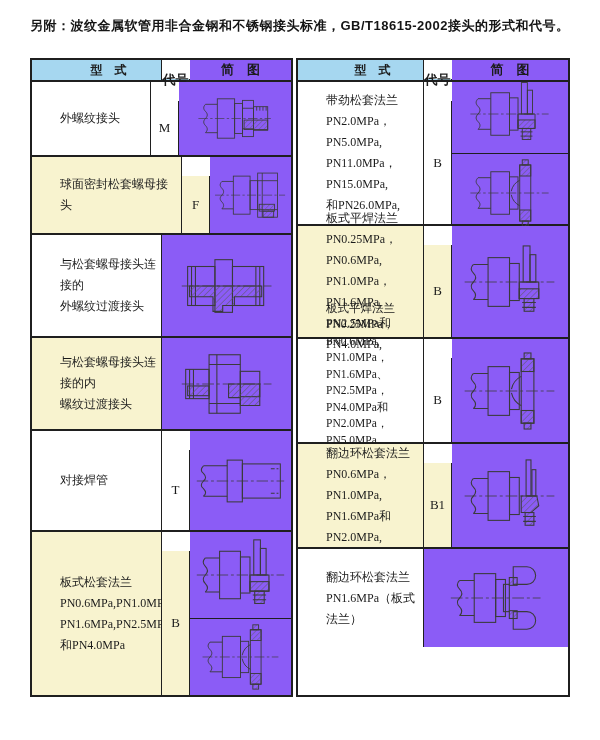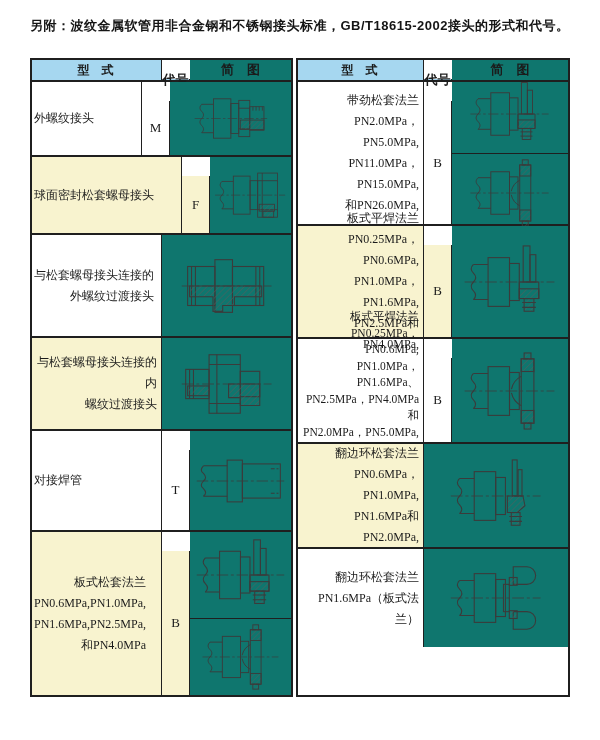--- a/index.html
+++ b/index.html
@@ -30,35 +30,35 @@
   .row { display: flex; border-bottom: 2px solid var(--border, #1f1f1f); }
   .row:last-child { border-bottom: none; }
   .hd {
     background: var(--hdbg, #a6d7f0);
     display: flex; align-items: center; justify-content: center;
     font-weight: bold; font-size: 13px;
   }
   .c-type {
     border-right: 1px solid var(--border, #1f1f1f);
     display: flex; align-items: center;
-    padding: 4px 4px 4px 2px;
+    padding: 4px 4px 4px 28px;
     white-space: pre-line;
-    font-size: 12px; line-height: 21px; text-align: right;
+    font-size: 12px; line-height: 21px;
   }
   .c-code {
     width: 28px;
     border-right: 1px solid var(--border, #1f1f1f);
     display: flex; align-items: center; justify-content: center;
     font-size: 13px;
     margin-top: 19px;
   }
   .c-diag {
     flex: 1;
     display: flex; align-items: center; justify-content: center;
-    background: #0f766e;
+    background: #8b5cf6;
   }
   .c-diag.split { flex-direction: column; align-items: stretch; }
   .dwrap { display: flex; align-items: center; justify-content: center; width: 100%; height: 100%; }
   .sub  { border-bottom: 1px solid var(--border, #1f1f1f); }
   .grow { flex: 1; border-bottom: none; }
   .hl .c-type, .hl .c-code { background: var(--hlbg, #f8f3cf); }
   .dense .c-type { line-height: 16.5px; font-size: 11.5px; }
   svg.diag { height: calc(100% - 10px); max-height: 78px; width: 94%; stroke: #3b3b3b; fill: none; stroke-width: 1.1; }
   #symbol-defs { position: absolute; width: 0; height: 0; }
 </style>
@@ -169,21 +169,21 @@
   <div class="title">另附：波纹金属软管用非合金钢和不锈钢接头标准，GB/T18615-2002接头的形式和代号。</div>
 
   <div class="tbl tbl-left">
     <div class="row" style="height:22px">
       <div class="c-type hd" style="width:130px">型　式</div>
       <div class="c-code hd">代号</div>
       <div class="c-diag hd">简　图</div>
     </div>
 
     <div class="row" style="height:75px">
-      <div class="c-type" style="width:110px">外螺纹接头</div>
+      <div class="c-type" style="width:119px">外螺纹接头</div>
       <div class="c-code">M</div>
       <div class="c-diag">
         <div class="dwrap">
             <svg class="diag" viewBox="0 0 100 80" preserveAspectRatio="xMidYMid meet">
               <use href="#sym-external-thread"></use>
             </svg>
           </div>
       </div>
     </div>
 
@@ -312,20 +312,21 @@
               <use href="#sym-hub-flange"></use>
             </svg>
           </div>
       </div>
     </div>
 
     <div class="row hl" style="height:105px">
       <div class="c-type" style="width:126px">翻边环松套法兰
 PN0.6MPa，PN1.0MPa,
 PN1.6MPa和PN2.0MPa,</div>
+      <div class="c-code">B1</div>
       <div class="c-diag">
         <div class="dwrap">
             <svg class="diag" viewBox="0 0 100 80" preserveAspectRatio="xMidYMid meet">
               <use href="#sym-thin-plate-flange"></use>
             </svg>
           </div>
       </div>
     </div>
 
     <div class="row" style="height:98px">

